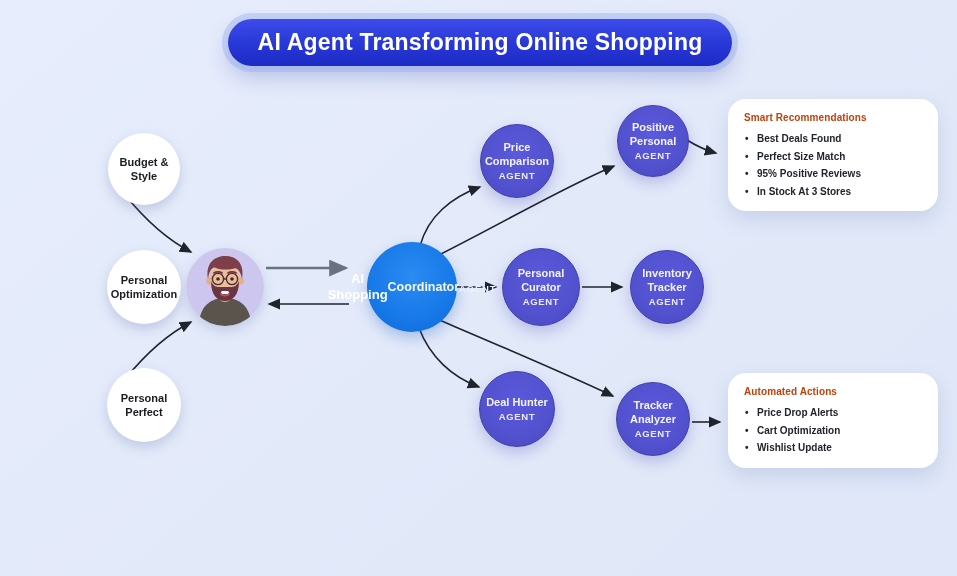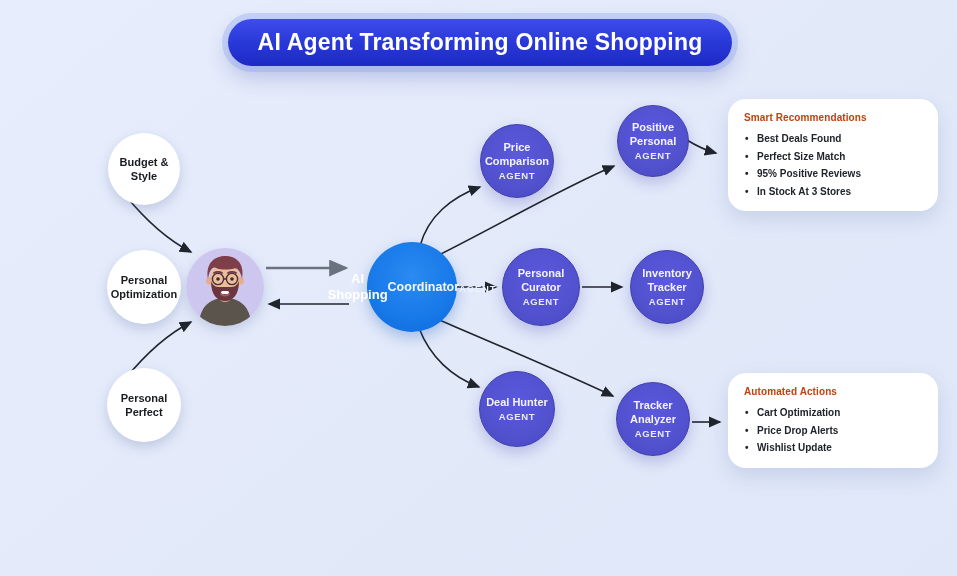--- a/index.html
+++ b/index.html
@@ -180,20 +180,20 @@
     <ul>
       <li>Best Deals Found</li>
       <li>Perfect Size Match</li>
       <li>95% Positive Reviews</li>
       <li>In Stock At 3 Stores</li>
     </ul>
   </div>
   <div class="card" style="left:728px;top:373px;width:178px">
     <div class="card-title">Automated Actions</div>
     <ul>
+      <li>Price Drop Alerts</li>
       <li>Cart Optimization</li>
-      <li>Price Drop Alerts</li>
       <li>Wishlist Update</li>
     </ul>
   </div>
 
 
 </div>
 
 </body></html>

